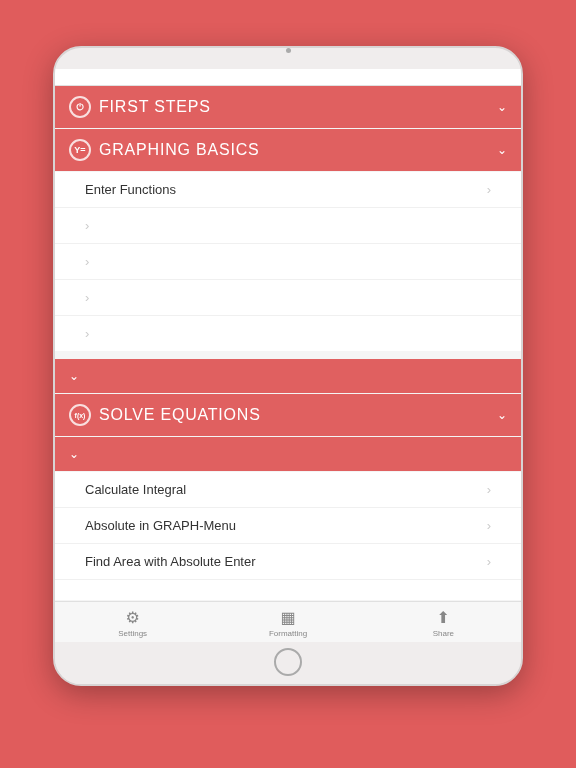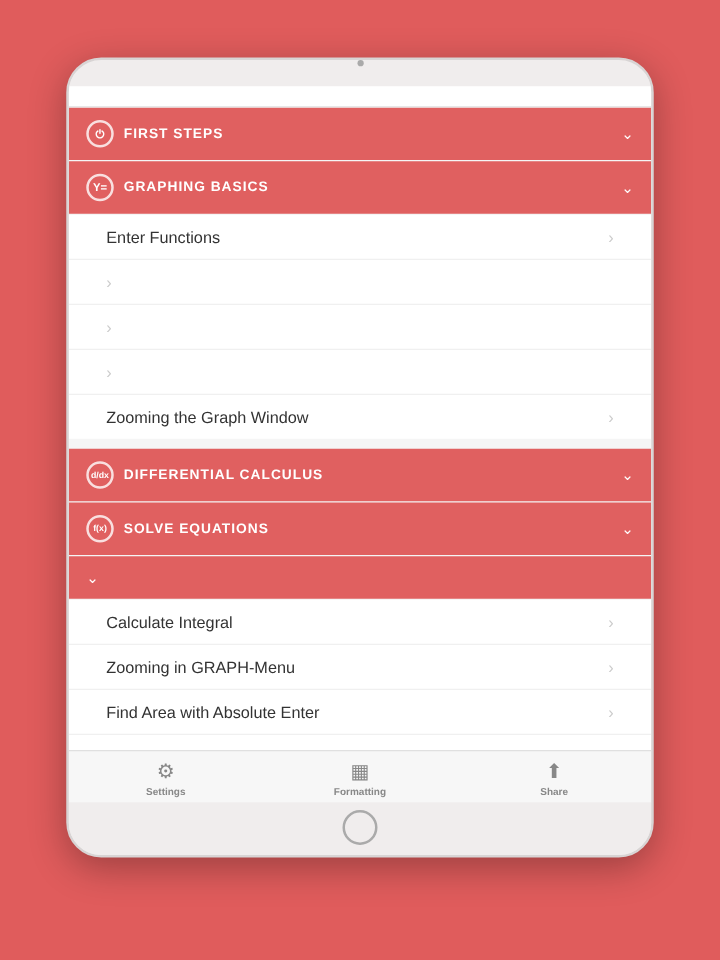--- a/index.html
+++ b/index.html
@@ -117,22 +117,22 @@
       align-items: center;
       justify-content: center;
       color: white;
       font-size: 9px;
       font-weight: bold;
       flex-shrink: 0;
     }
 
     .section-title {
       color: white;
-      font-size: 11px;
-      font-weight: 700;
+      font-size: 16px;
+      font-weight: 400;
       letter-spacing: 0.8px;
       text-transform: uppercase;
     }
 
     .chevron-icon {
       color: white;
       font-size: 12px;
     }
 
     .list-items-group {
@@ -183,21 +183,20 @@
     }
 
     .tab-icon {
       font-size: 16px;
       color: #888;
     }
 
     .tab-label {
       font-size: 8px;
       color: #888;
-      font-weight: bold;
     }
 
     .device-home-bar {
       background: #f0eded;
       display: flex;
       justify-content: center;
       padding: 6px 0 8px;
       flex-shrink: 0;
     }
 
@@ -253,48 +252,43 @@
         <div class="list-item">
         <span class="list-item-arrow">›</span>
       </div>
         <div class="list-item">
         <span class="list-item-arrow">›</span>
       </div>
         <div class="list-item">
         <span class="list-item-arrow">›</span>
       </div>
         <div class="list-item">
-        <span class="list-item-text">Zooming the Graph Window</span>
         <span class="list-item-arrow">›</span>
       </div>
       </div>
       <div class="section-header">
-    <div class="section-header-left">
-      <div class="section-icon" style="font-size:7px">d/dx</div>
-      <span class="section-title">DIFFERENTIAL CALCULUS</span>
-    </div>
     <span class="chevron-icon">⌄</span>
   </div>
       <div class="section-header">
     <div class="section-header-left">
       <div class="section-icon" style="font-size:7px">f(x)</div>
       <span class="section-title">SOLVE EQUATIONS</span>
     </div>
     <span class="chevron-icon">⌄</span>
   </div>
       <div class="section-header">
     <span class="chevron-icon">⌄</span>
   </div>
       <div class="list-items-group">
         <div class="list-item">
         <span class="list-item-text">Calculate Integral</span>
         <span class="list-item-arrow">›</span>
       </div>
         <div class="list-item">
-        <span class="list-item-text">Zooming in GRAPH-Menu</span>
+        <span class="list-item-text">Absolute in GRAPH-Menu</span>
         <span class="list-item-arrow">›</span>
       </div>
         <div class="list-item">
         <span class="list-item-text">Find Area with Absolute Enter</span>
         <span class="list-item-arrow">›</span>
       </div>
         <div class="list-item">
         
         
       </div>

